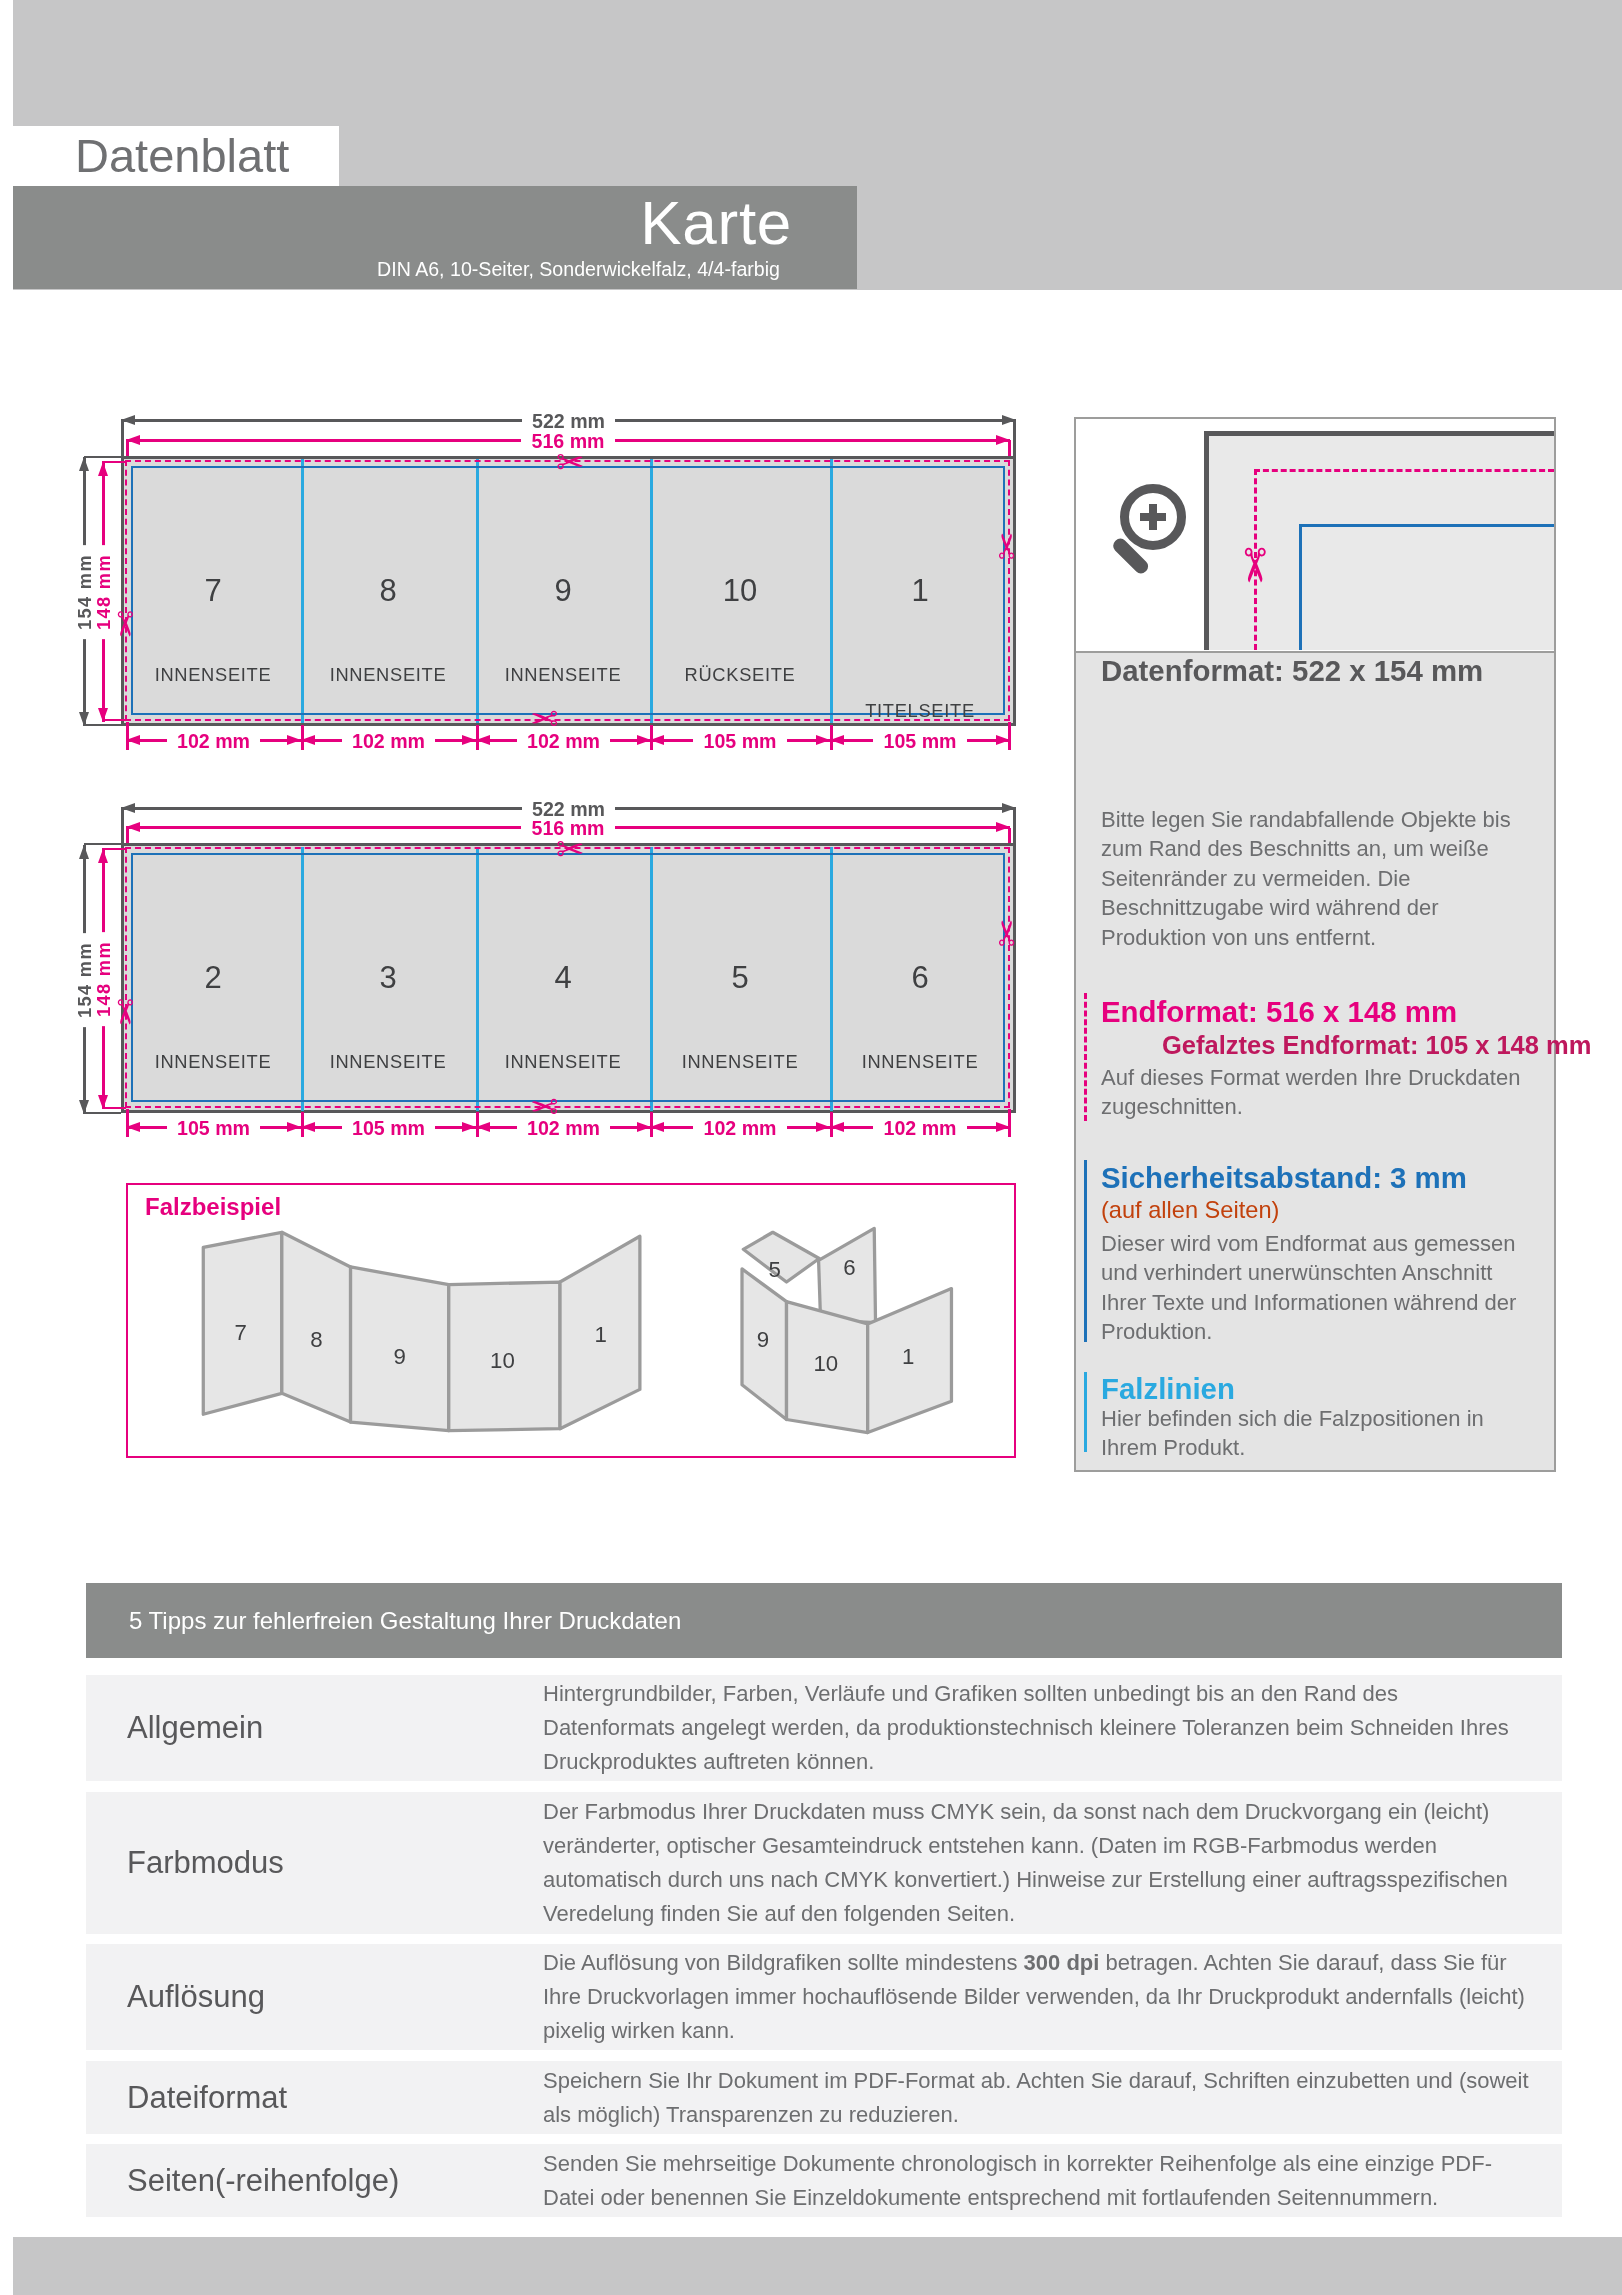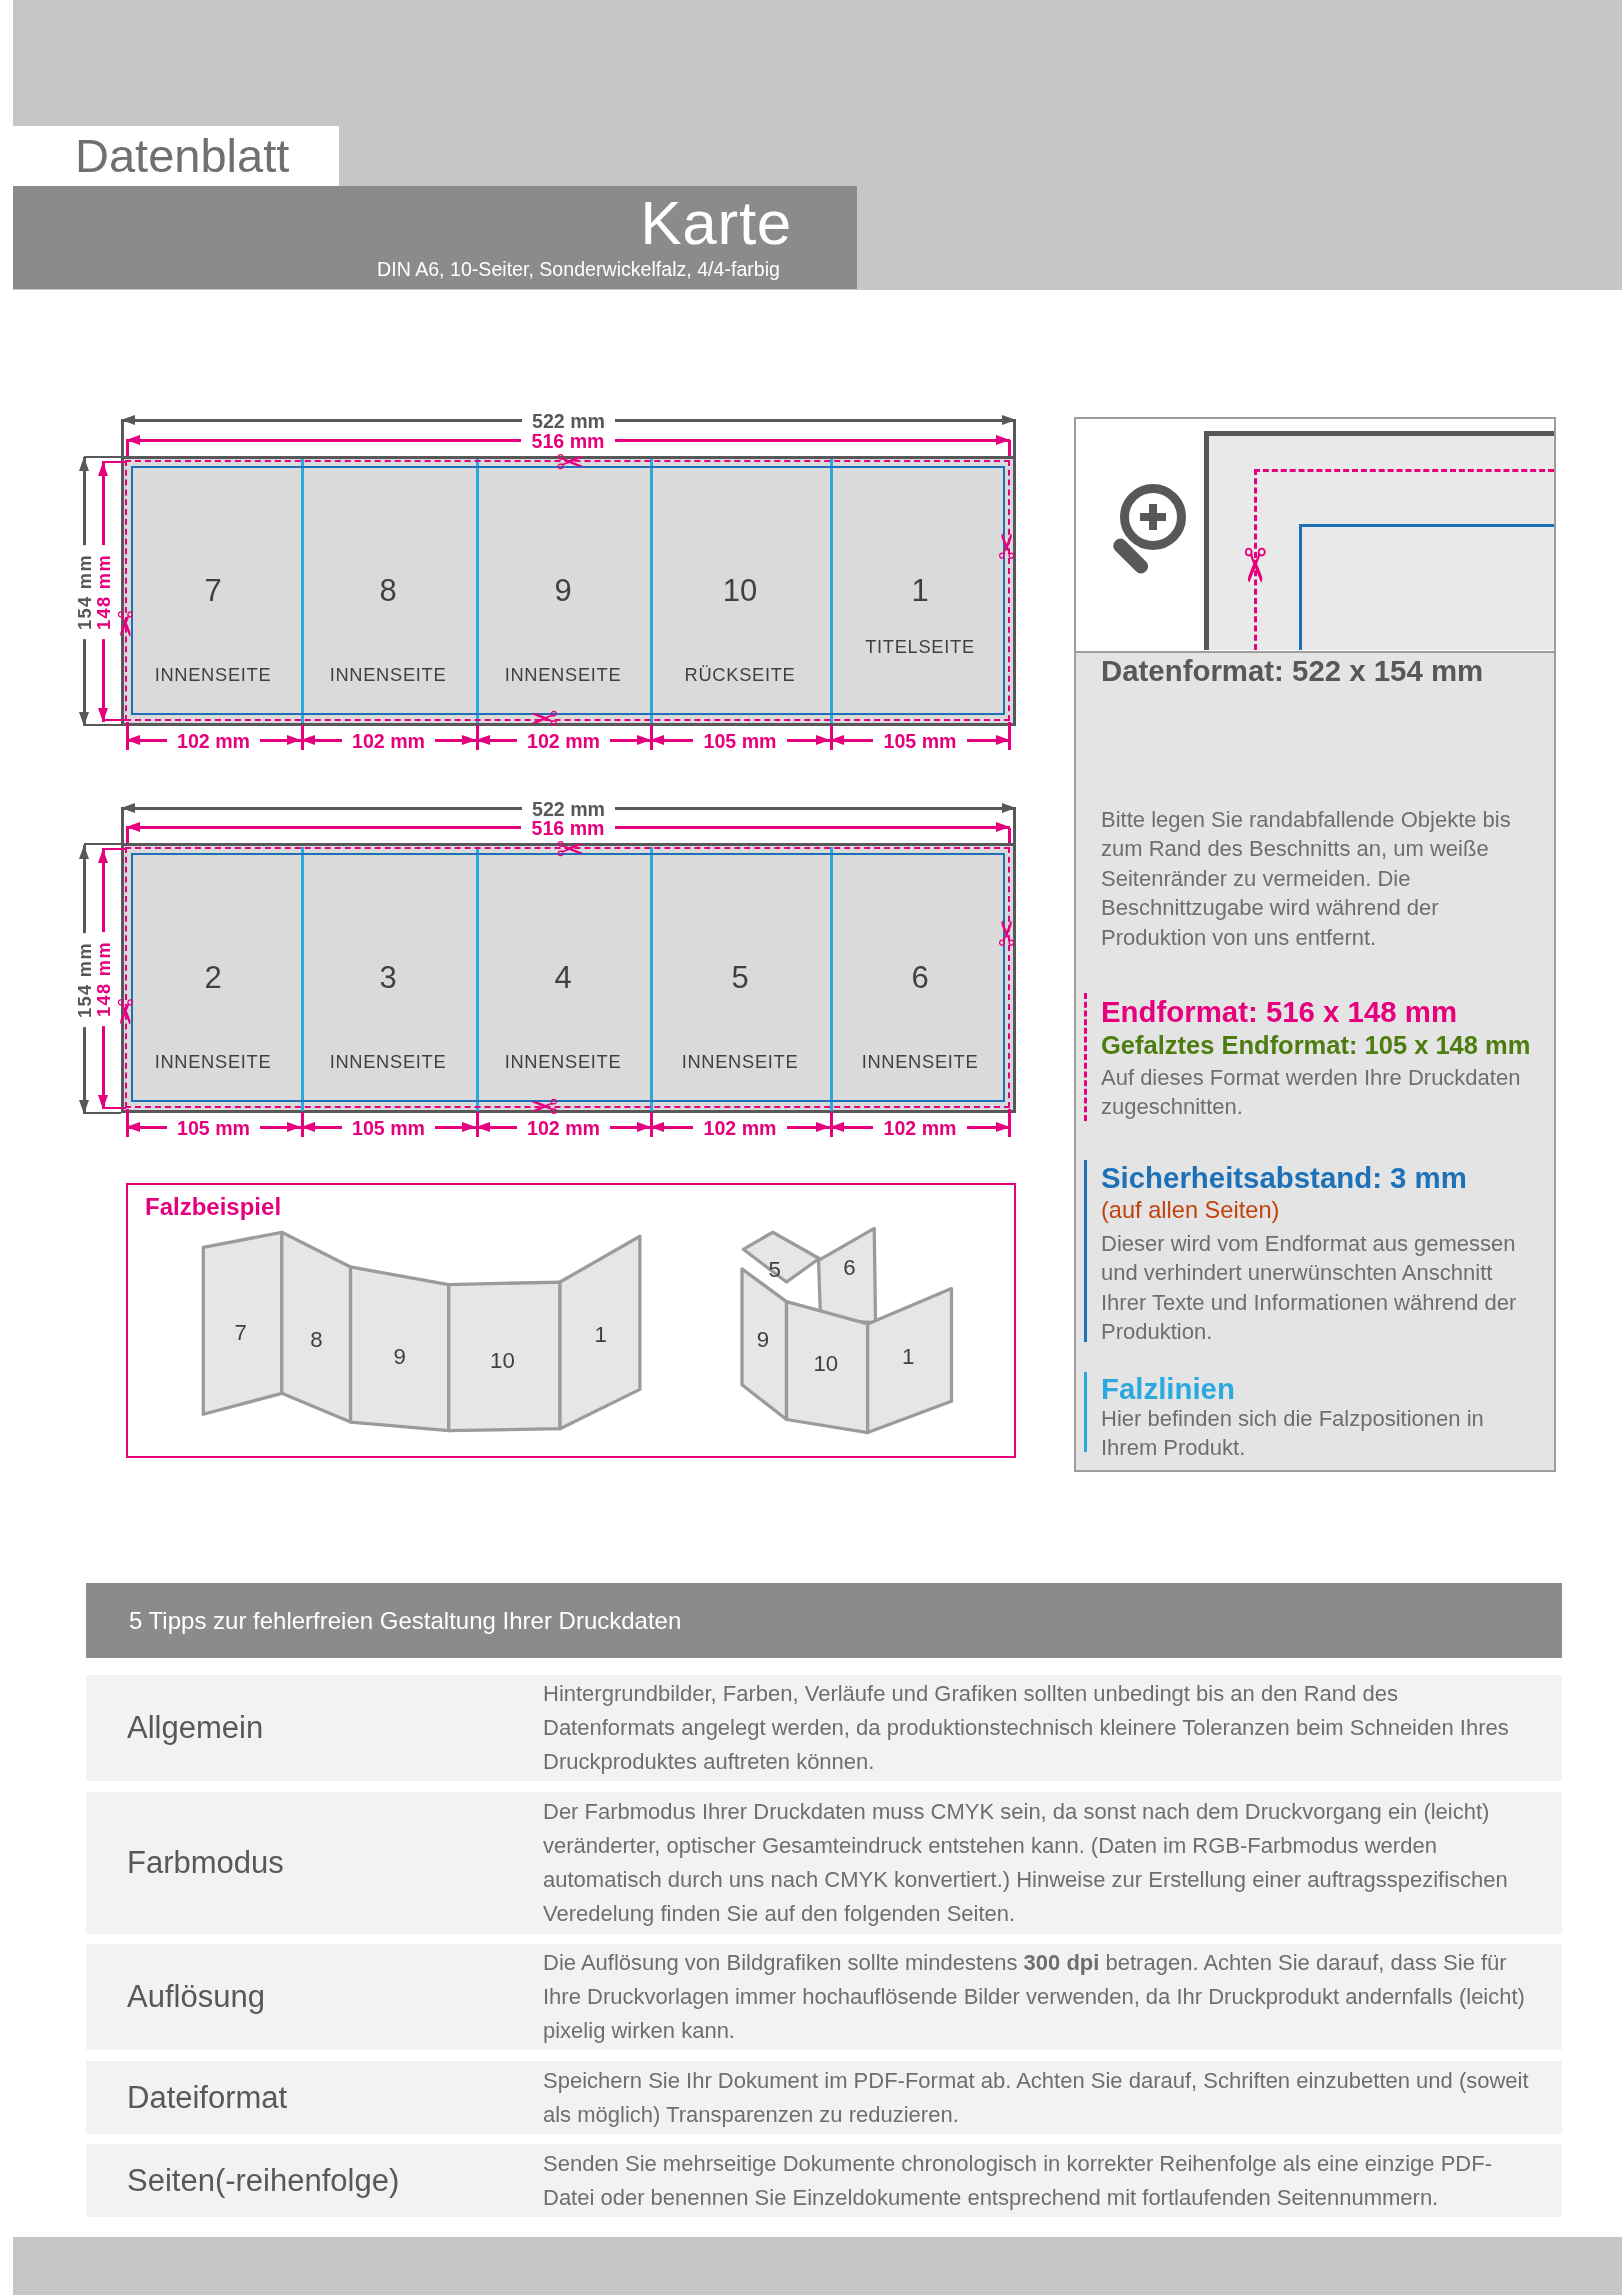--- a/index.html
+++ b/index.html
@@ -56,21 +56,21 @@
   .corner .bl{position:absolute;left:0;top:0;width:5.2px;height:100%;background:#58585a;}
   .corner .mh{position:absolute;left:50px;top:38px;right:0;border-top:3.3px dashed #e6007e;}
   .corner .mv{position:absolute;left:50px;top:38px;bottom:0;border-left:3.3px dashed #e6007e;}
   .corner .bh{position:absolute;left:95px;top:93px;right:0;border-top:3.9px solid #1d71b8;}
   .corner .bv{position:absolute;left:95px;top:93px;bottom:0;border-left:3.9px solid #1d71b8;}
   .corner .scissors{left:31px;top:111px;font-size:47px;transform:rotate(90deg);}
 
   .ib-h{position:absolute;left:1088px;font-size:29.4px;font-weight:bold;color:#58585a;white-space:nowrap;}
   .ib-p{position:absolute;left:1088px;width:432px;font-size:22px;line-height:29.4px;color:#6d6e70;}
   .ib-h.mag-c{color:#e6007e;} .ib-h.blue-c{color:#1d71b8;} .ib-h.cyan-c{color:#2aa9e0;}
-  .ib-sub{position:absolute;left:1088px;font-weight:bold;color:#4d7c0f;font-size:25.5px;white-space:nowrap;}
+  .ib-sub{position:absolute;left:1149px;font-weight:bold;color:#be185d;font-size:25.5px;white-space:nowrap;}
   .ib-sub2{position:absolute;left:1088px;color:#c2410c;font-size:23.6px;white-space:nowrap;}
   .acc{position:absolute;left:1071px;width:0;}
   .acc.dash{border-left:3.3px dashed #e6007e;}
   .acc.blue{border-left:3.9px solid #1d71b8;}
   .acc.cyan{border-left:3.9px solid #2aa9e0;}
   b,.bold{font-weight:bold;}
 
   
   .tips-header{position:absolute;left:73px;top:1583px;width:1476px;height:75px;background:#8a8c8b;}
   .tips-header .t{display:block;padding-left:43px;line-height:75px;font-size:24px;color:#ffffff;}
@@ -119,21 +119,21 @@
 
   <span class="pgnum" style="left:200px;top:573px">7</span>
   <span class="pgnum" style="left:375px;top:573px">8</span>
   <span class="pgnum" style="left:550px;top:573px">9</span>
   <span class="pgnum" style="left:727px;top:573px">10</span>
   <span class="pgnum" style="left:907px;top:573px">1</span>
   <span class="pglab" style="left:200px;top:664px">INNENSEITE</span>
   <span class="pglab" style="left:375px;top:664px">INNENSEITE</span>
   <span class="pglab" style="left:550px;top:664px">INNENSEITE</span>
   <span class="pglab" style="left:727px;top:664px">RÜCKSEITE</span>
-  <span class="pglab" style="left:907px;top:636px">TITELSEITE</span>
+  <span class="pglab" style="left:907px;top:700px">TITELSEITE</span>
 
   <div class="dimv" style="left:63px;top:457px;height:269px;--c:#58585a">
     <div class="ln"></div>
       <div class="au"></div>
       <div class="ad"></div>
     <span class="lb">154 mm</span>
   </div>
   <div class="dimv" style="left:82px;top:462px;height:260px;--c:#e6007e">
     <div class="ln"></div>
       <div class="au"></div>

